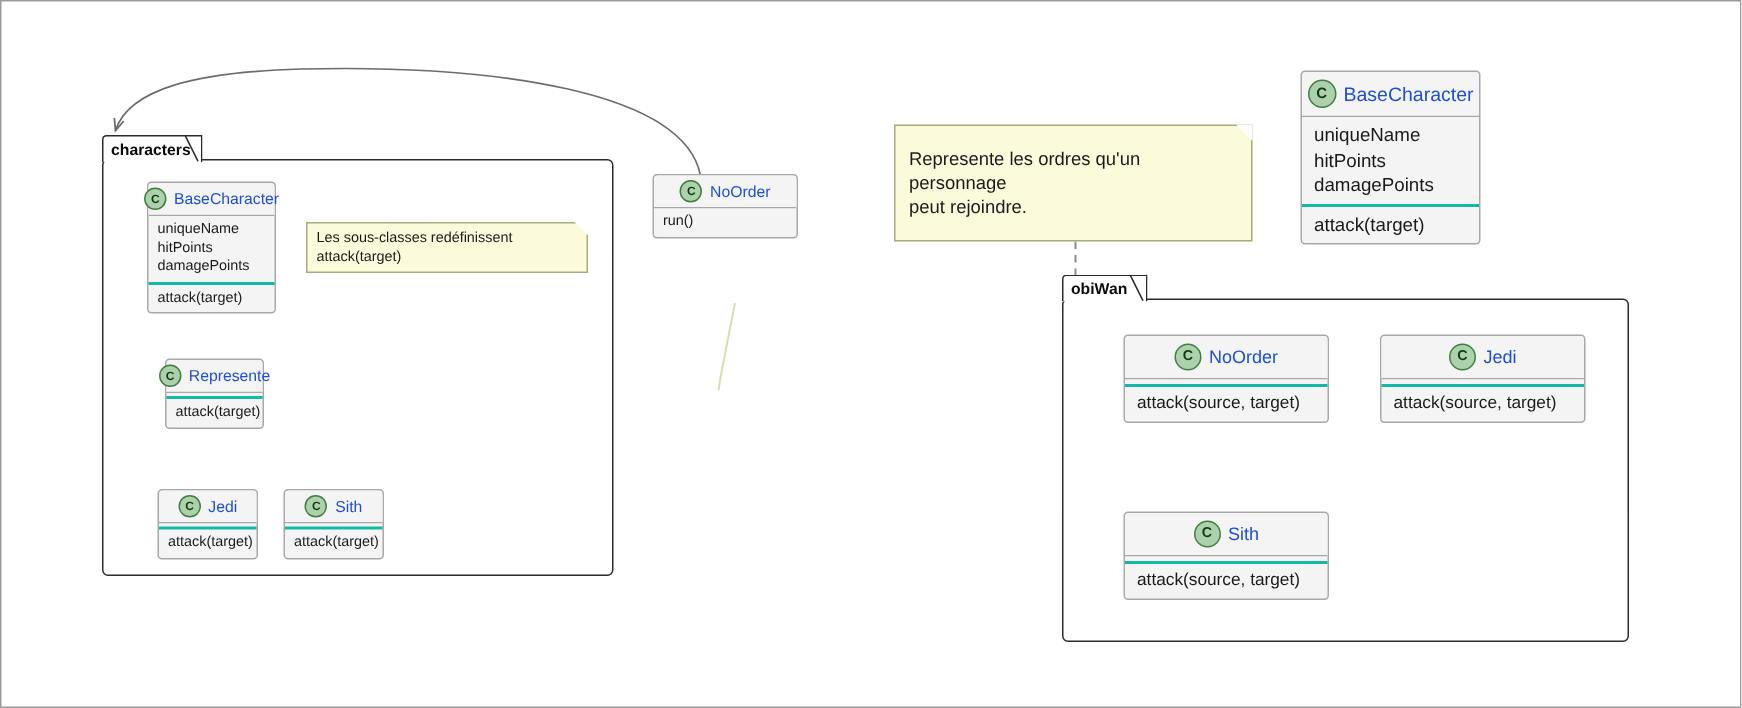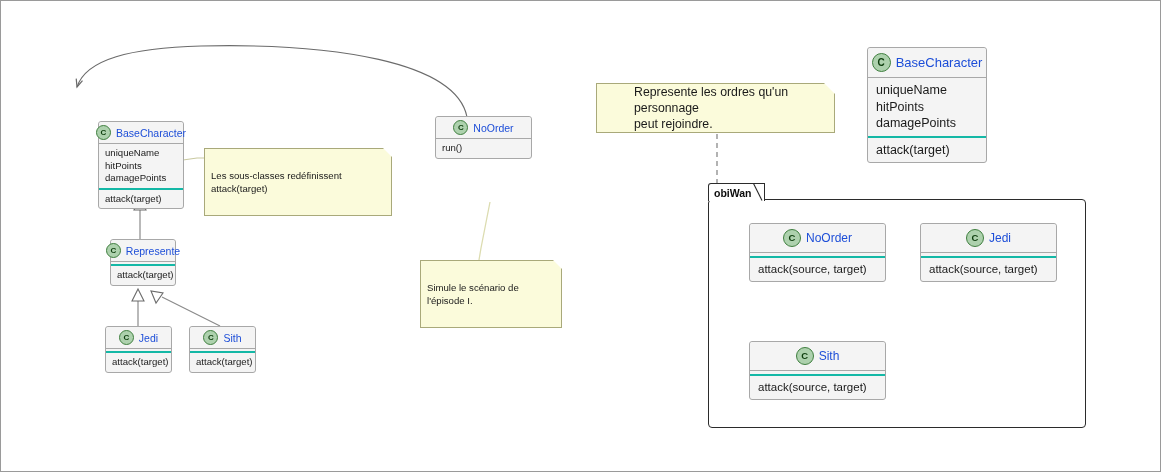--- a/index.html
+++ b/index.html
@@ -139,24 +139,24 @@
     position: absolute;
     box-sizing: border-box;
     background: #fbfbdb;
     border: 1px solid #a9a97a;
     z-index: 2;
   }
   .note-text {
     font-size: 9.6px;
     color: #1a1a1a;
     line-height: 13px;
-    padding: 20px 6px;
+    padding: 3px 6px;
     white-space: pre-line;
   }
-  .note.big .note-text { font-size: 12.3px; line-height: 16px; padding: 0 9px; margin-left: 28px; }
+  .note.big .note-text { font-size: 12.3px; line-height: 16px; padding: 14px 9px; }
   .note-fold {
     position: absolute;
     right: -1px;
     top: -1px;
     width: 0; height: 0;
     border-style: solid;
     border-width: 0 9px 9px 0;
     border-color: transparent #ffffff transparent transparent;
   }
   .note.big .note-fold { border-width: 0 11px 11px 0; }
@@ -198,20 +198,29 @@
 
     <g>
       <path d="M 489,201 L 480,247 L 478,259" fill="none" stroke="#dcdcb0" stroke-width="1.3"></path>
     </g>
 
     <g>
       <line x1="716" y1="124" x2="716" y2="184" stroke="#8a8a8a" stroke-width="1.3" stroke-dasharray="5,4"></line>
     </g>
   </svg>
 
+  <div class="pkg" style="left:67px; top:89px; width:341px; height:294px;">
+    <div class="pkg-tab" style="width:56px;">
+      <span>characters</span>
+    </div>
+    <svg class="pkg-tab-slant" style="left:55px;" viewBox="0 0 10 18">
+      <path d="M0.5,0.5 L9,17.5" fill="none" stroke="#2b2b2b" stroke-width="1.1"></path>
+    </svg>
+    <div class="pkg-body" style="top:16px; width:341px; height:278px;"></div>
+  </div>
 
   <div class="cls" style="left:97px; top:120px; width:86px;">
     <div class="cls-header">
       <span class="cls-icon">C</span>
       <span class="cls-name">BaseCharacter</span>
     </div>
     <div class="cls-section">
       <div class="cls-row">uniqueName</div>
       <div class="cls-row">hitPoints</div>
       <div class="cls-row">damagePoints</div>
@@ -262,24 +271,20 @@
   <div class="cls" style="left:434px; top:115px; width:97px;">
     <div class="cls-header">
       <span class="cls-icon">C</span>
       <span class="cls-name">NoOrder</span>
     </div>
     <div class="cls-section">
       <div class="cls-row">run()</div>
     </div>
   </div>
 
-  <div class="note" style="left:419px; top:259px; width:142px;">
-    <div class="note-fold"></div>
-    <div class="note-text">Simule le scénario de l'épisode I.</div>
-  </div>
 
   <div class="note big" style="left:595px; top:82px; width:239px;">
     <div class="note-fold"></div>
     <div class="note-text">Represente les ordres qu'un personnage
 peut rejoindre.</div>
   </div>
 
   <div class="cls big" style="left:866px; top:46px; width:120px;">
     <div class="cls-header">
       <span class="cls-icon">C</span>

